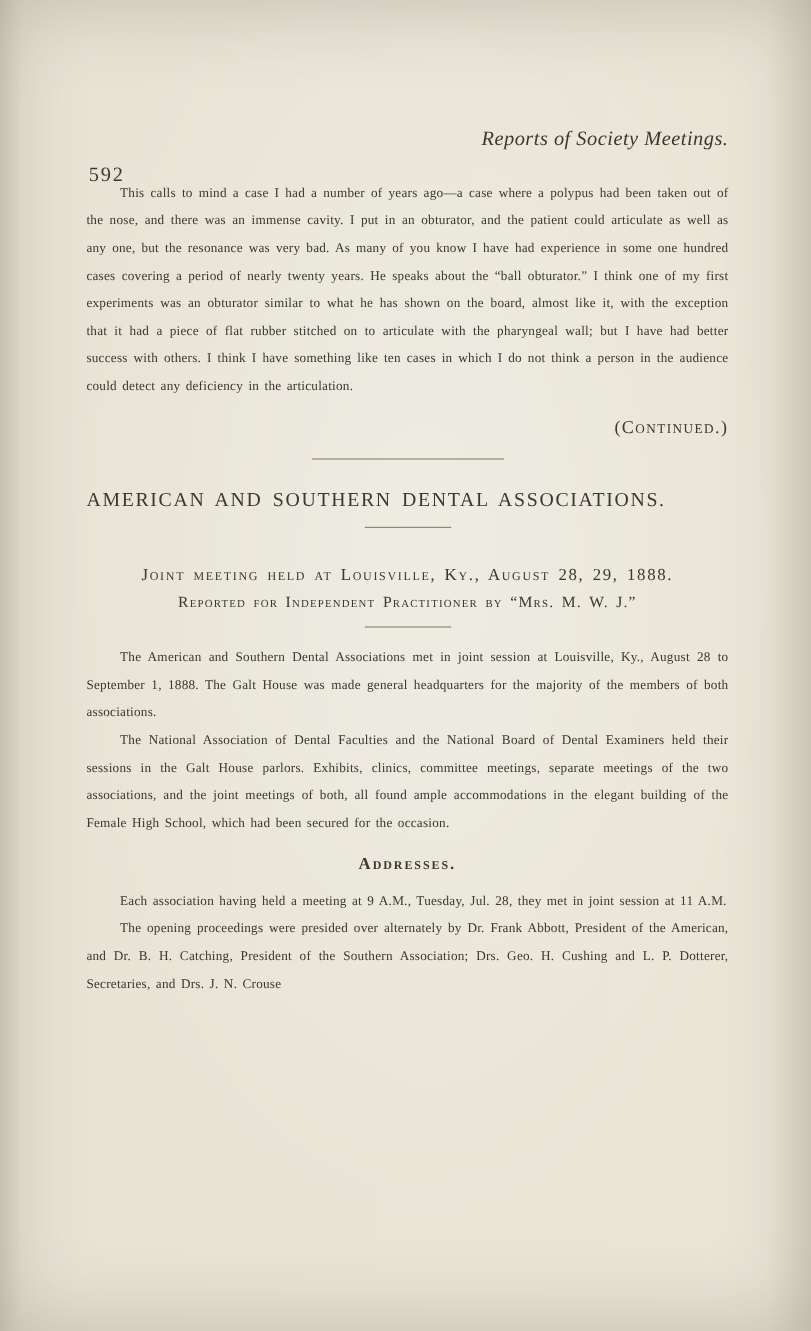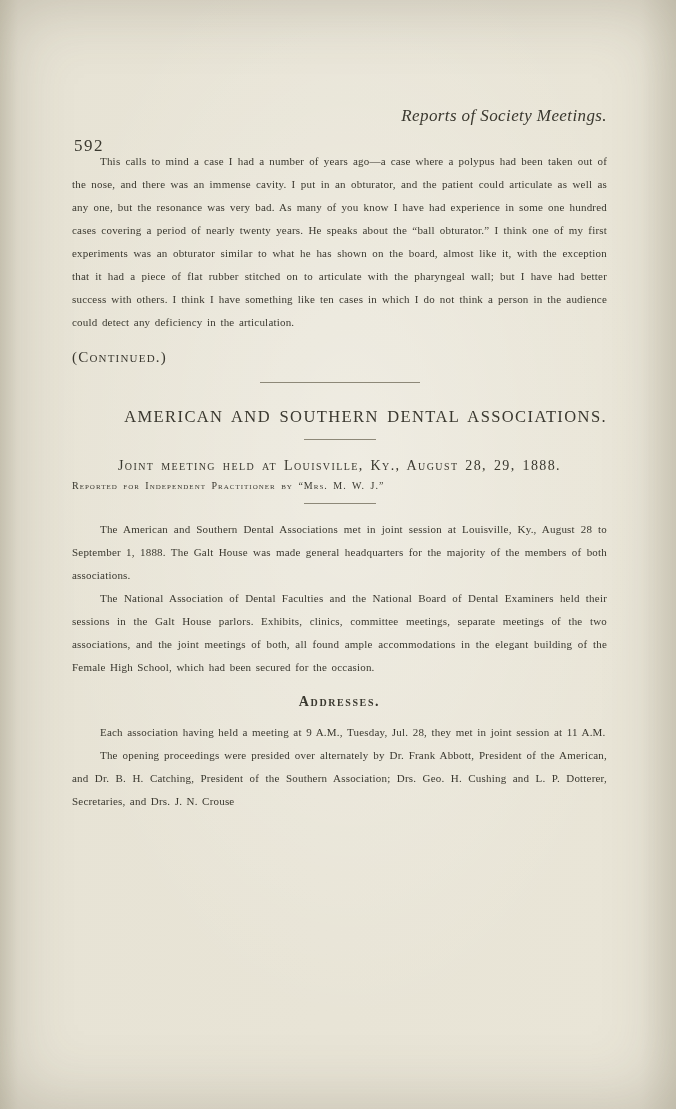--- a/index.html
+++ b/index.html
@@ -48,59 +48,59 @@
     margin: 0;
     font-size: 11px;
     line-height: 23px;
     text-align: justify;
     text-indent: 28px;
     letter-spacing: 0.2px;
     word-spacing: 1.5px;
   }
   .continued {
     margin: 15px 0 16px;
-    text-align: left;
+    text-align: right;
     font-variant: small-caps;
     font-size: 15px;
     letter-spacing: 1.2px;
   }
   .rule {
     border: none;
     border-top: 1px solid #8d8878;
     height: 0;
   }
   .rule-long {
     width: 160px;
     margin: 14px auto 24px;
   }
   .rule-short {
     width: 72px;
     margin: 12px auto 12px;
   }
   .article-title {
     margin: 4px 0 6px;
-    text-align: right;
+    text-align: left;
     font-size: 16.5px;
     font-weight: normal;
     letter-spacing: 1.4px;
     word-spacing: 3px;
   }
   .meeting-line {
-    margin: 18px 0 6px;
+    margin: 32px 0 6px;
     text-align: center;
     font-variant: small-caps;
     font-size: 14px;
     letter-spacing: 1.4px;
     word-spacing: 2px;
   }
   .byline {
     margin: 0 0 2px;
-    text-align: left;
+    text-align: center;
     font-variant: small-caps;
-    font-size: 10px;
+    font-size: 13px;
     letter-spacing: 1px;
     word-spacing: 2px;
   }
   .after-rules {
     margin-top: 14px;
   }
   .section-heading {
     margin: 15px 0 11px;
     text-align: center;
     font-variant: small-caps;

